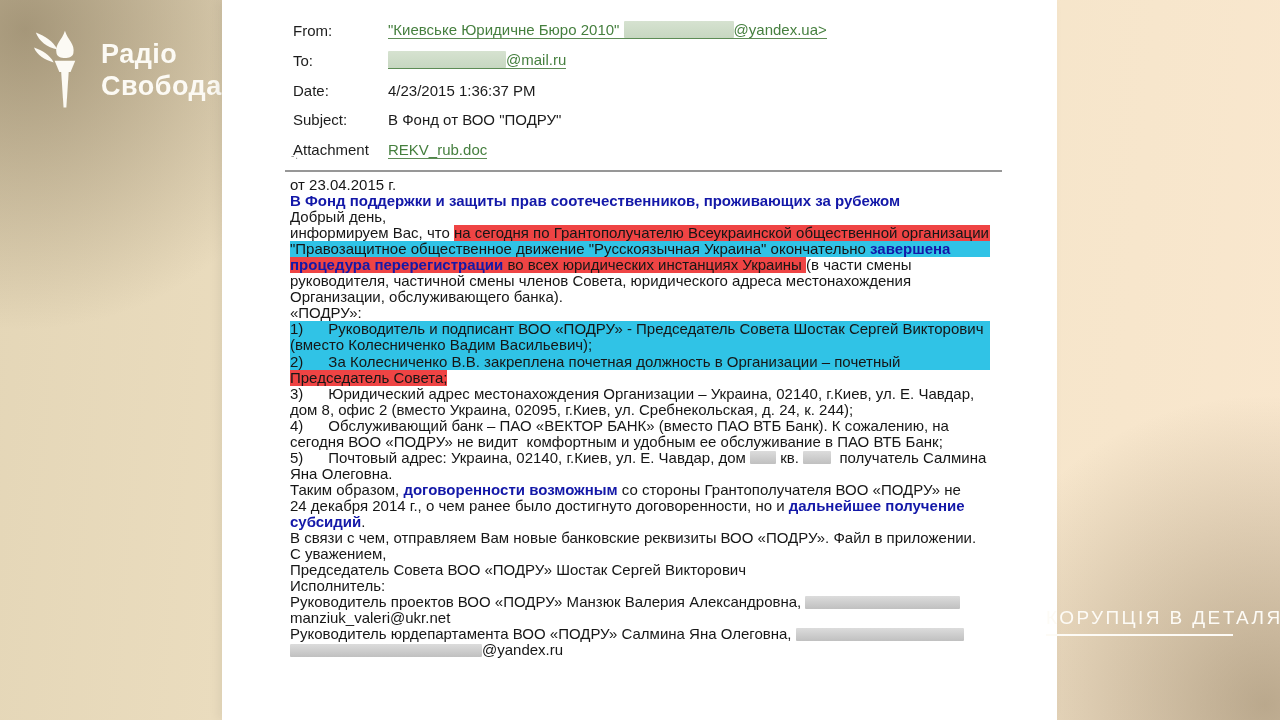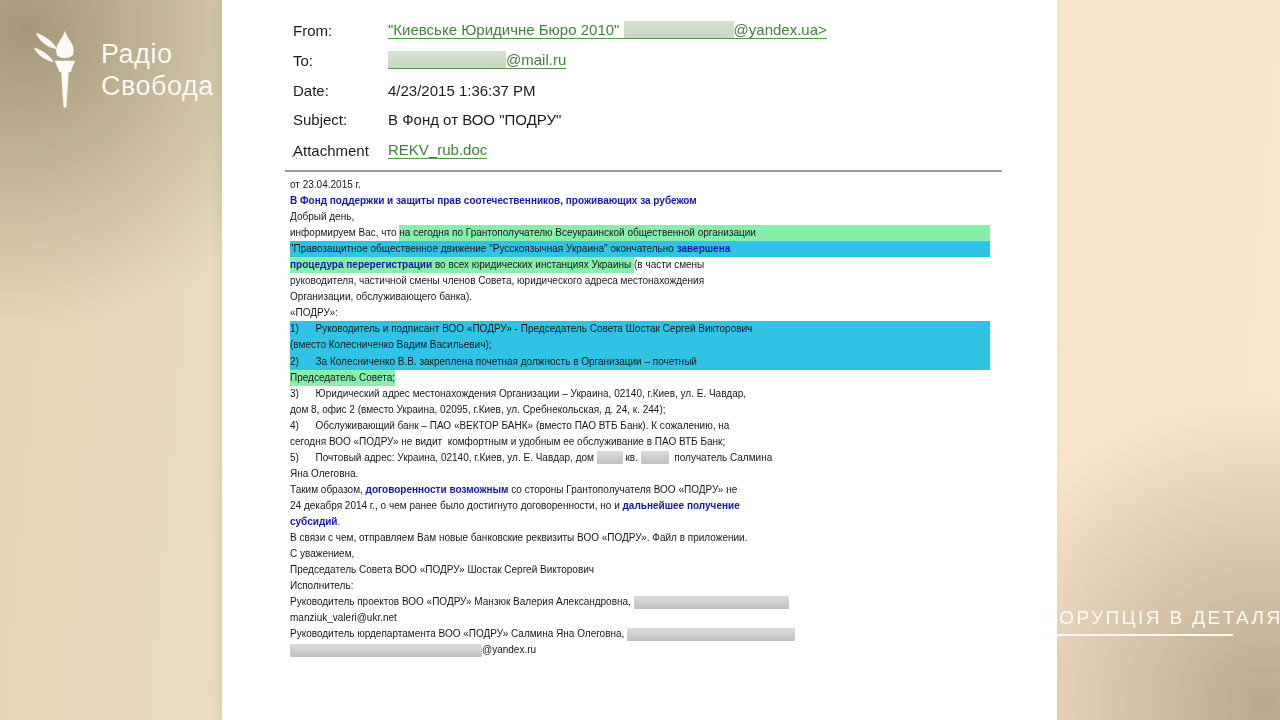--- a/index.html
+++ b/index.html
@@ -9,41 +9,41 @@
     background:
       radial-gradient(circle 400px at 25px 30px, rgba(113,98,70,.55), rgba(113,98,70,0) 75%),
       radial-gradient(circle 430px at 1265px 705px, rgba(124,106,76,.5), rgba(124,106,76,0) 72%),
       linear-gradient(95deg,#e4d6b7 0%,#f1e3c6 45%,#f9e7ce 100%);
   }
   
   .panel{position:absolute;left:222px;top:0;width:835px;height:720px;background:#fff;
          box-shadow:-4px 0 10px rgba(0,0,0,.06)}
   
   .ehead{position:absolute;left:293px;top:21px;width:540px;font-size:15px;color:#1c1c1c}
-  .hrow{display:flex;align-items:flex-end;margin-bottom:12.4px;white-space:pre}
+  .hrow{display:flex;align-items:center;margin-bottom:12.4px;white-space:pre}
   .hrow .lbl{width:95px;flex:none}
   .lnkgrp{color:#457f3e;border-bottom:1px solid #5d8c55;display:inline-flex;align-items:center;white-space:pre}
   .lnk{color:#457f3e}
   .blur-g{display:inline-block;height:17px;background:linear-gradient(#d6e2d0,#c7d7c1);border-radius:1px}
   .w110{width:110px}.w118{width:118px}
   .remnant{position:absolute;left:291px;top:150px;font-size:10px;color:#8d8d8d;letter-spacing:1px}
   .sep{position:absolute;left:285px;top:170px;width:717px;height:2px;background:#979797}
   
-  .ebody{position:absolute;left:290px;top:177px;width:700px;font-size:10px;line-height:16.05px;color:#161616}
+  .ebody{position:absolute;left:290px;top:177px;width:700px;font-size:15px;line-height:16.05px;color:#161616}
   .line{display:flex;white-space:pre;height:16.05px}
   .full{background:#30c3e6}
-  .hl{background:#86efac}
+  .hl{background:#ef4444}
   .bn{color:#1318a8;font-weight:bold}
   .grow{flex:1 0 auto}
   .blur{display:inline-block;align-self:center;height:13px;flex:none;
         background:linear-gradient(#dcdcdc,#c0c0c0);border-radius:1px}
   
   .rs{position:absolute;left:34px;top:28px;display:flex;align-items:flex-start;color:#fcfaf4}
   .rs svg{display:block}
-  .rs .txt{margin-left:7px;margin-top:10px;font-weight:normal;font-size:27px;line-height:32px;letter-spacing:.5px}
+  .rs .txt{margin-left:7px;margin-top:10px;font-weight:bold;font-size:27px;line-height:32px;letter-spacing:.5px}
   
   .sch{position:absolute;left:1046px;top:600px;color:#fdfbf6}
   .sch .t{font-size:49px;font-weight:bold;letter-spacing:1.5px;line-height:1}
   .sch .tag{font-size:19px;letter-spacing:2.4px;margin-top:7px;white-space:nowrap}
   .sch .ln{height:2px;background:#fdfbf6;width:187px;margin-top:5px}
 </style>
 </head>
 <body>
 
 <div class="rs">

